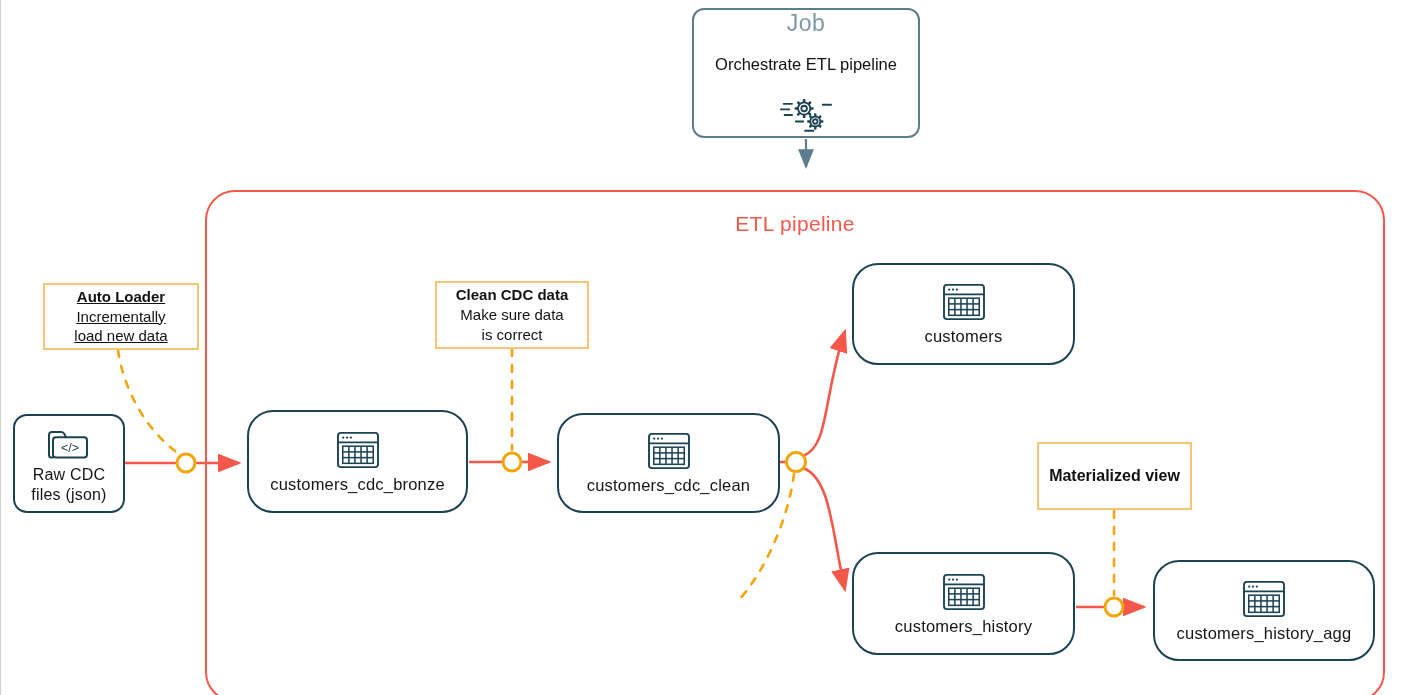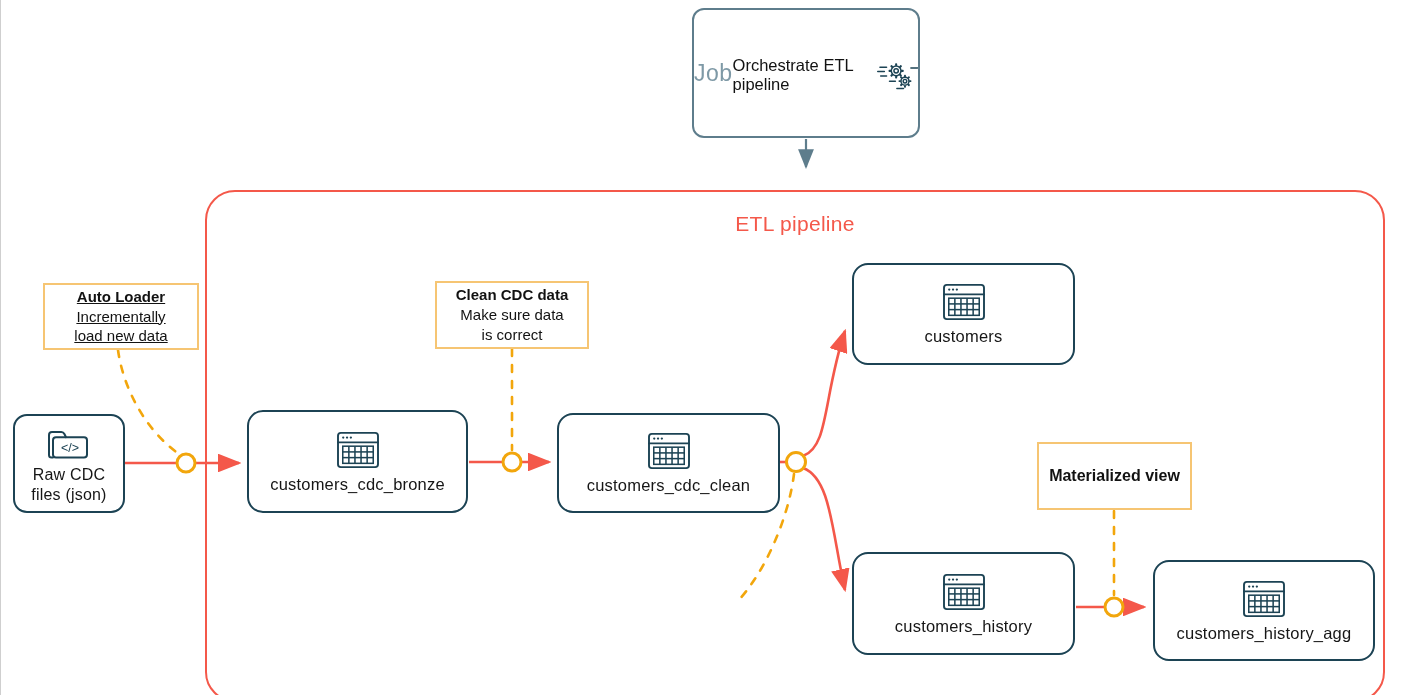--- a/index.html
+++ b/index.html
@@ -8,28 +8,28 @@
 
   
   .etl{position:absolute;left:204px;top:178px;width:1180px;height:512px;box-sizing:border-box;
        border:2px solid var(--accent-red,#F4584A);border-radius:30px;z-index:1;background:transparent;margin-top:12px;}
   .etl-title{position:absolute;top:20px;left:0;right:0;text-align:center;
        color:var(--accent-red,#F4584A);font-size:21px;font-weight:500;letter-spacing:.3px;}
 
   
   .jobbox{position:absolute;left:691px;top:8px;width:228px;height:130px;box-sizing:border-box;
        border:2px solid var(--steel,#5E7D8C);border-radius:12px;background:#fff;z-index:3;
-       display:flex;flex-direction:row;align-items:center;justify-content:space-between;}
+       display:flex;flex-direction:column;align-items:center;justify-content:space-between;}
   .job-title{font-size:23px;font-weight:500;color:var(--job-title,#7E99A6);letter-spacing:.5px;}
   .job-sub{font-size:16.5px;color:#121212;margin-top:3px;}
   .job-icon{margin-top:5px;}
 
   
   .node{position:absolute;box-sizing:border-box;background:#fff;border:2.5px solid var(--teal,#1C4354);
-        border-radius:16px;display:flex;flex-direction:column;align-items:center;justify-content:center;
+        border-radius:26px;display:flex;flex-direction:column;align-items:center;justify-content:center;
         z-index:3;color:#161616;}
   .node .label{font-size:16.5px;margin-top:5px;letter-spacing:.2px;white-space:nowrap;}
   .n-bronze{left:246px;top:410px;width:221px;height:103px;}
   .n-clean{left:556px;top:413px;width:223px;height:100px;}
   .n-customers{left:851px;top:263px;width:223px;height:102px;}
   .n-history{left:851px;top:552px;width:223px;height:103px;}
   .n-agg{left:1152px;top:560px;width:222px;height:101px;}
   .n-raw{left:12px;top:414px;width:112px;height:99px;border-radius:14px;}
   .n-raw .label{font-size:16px;margin-top:2px;line-height:1.22;text-align:center;}
 

